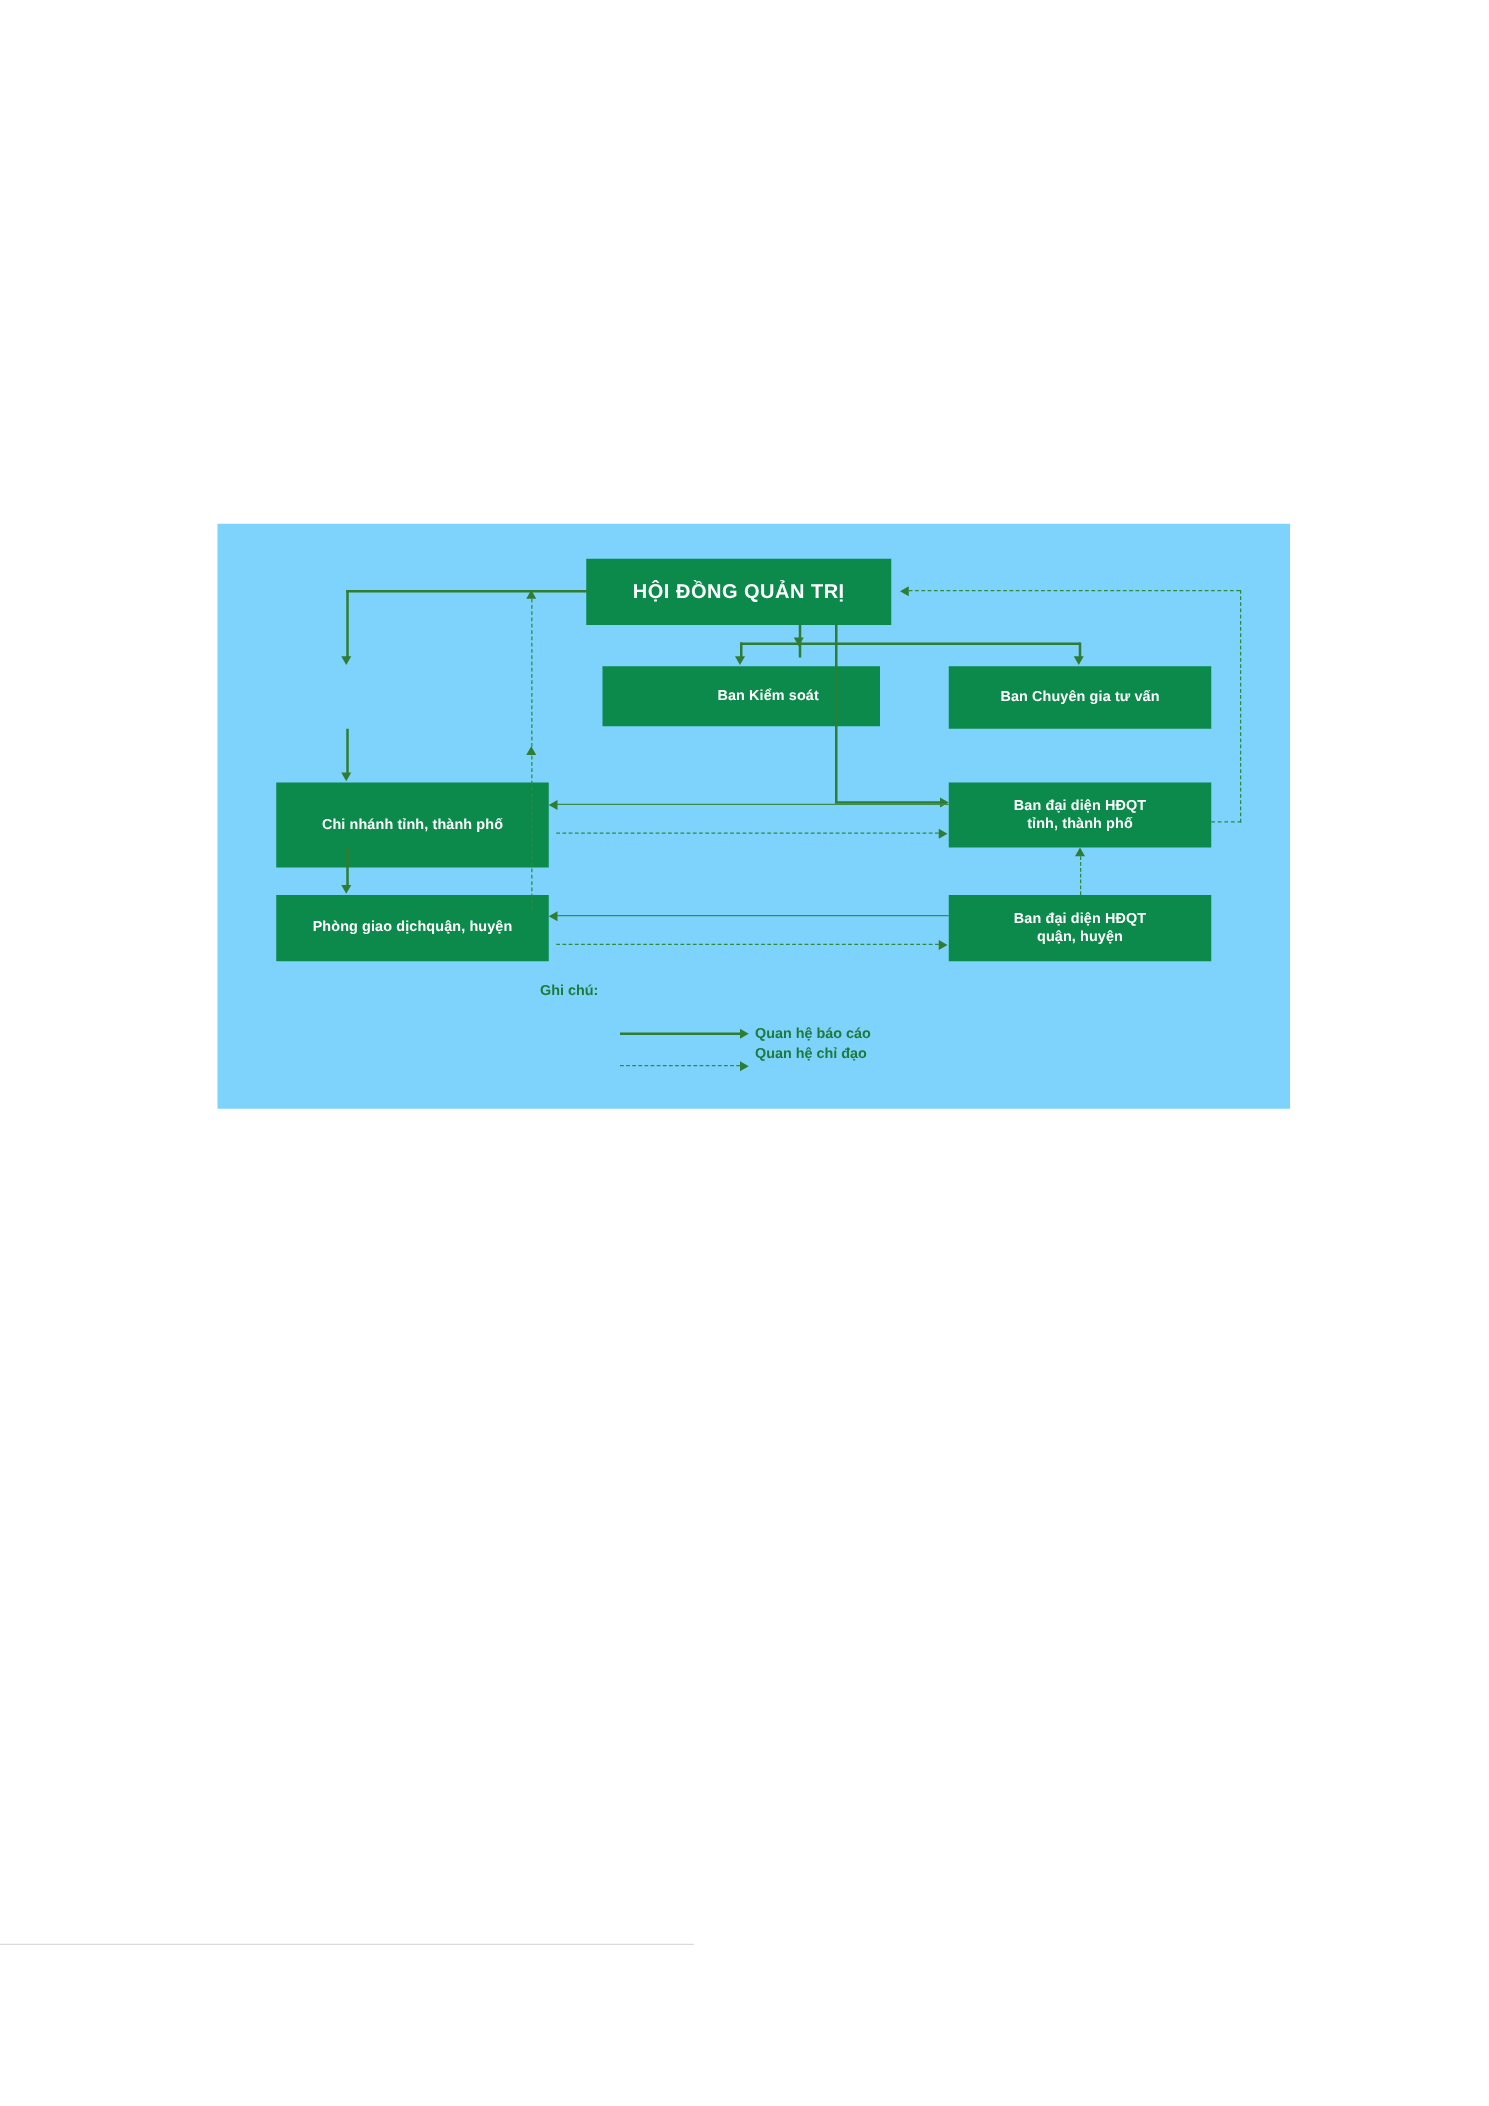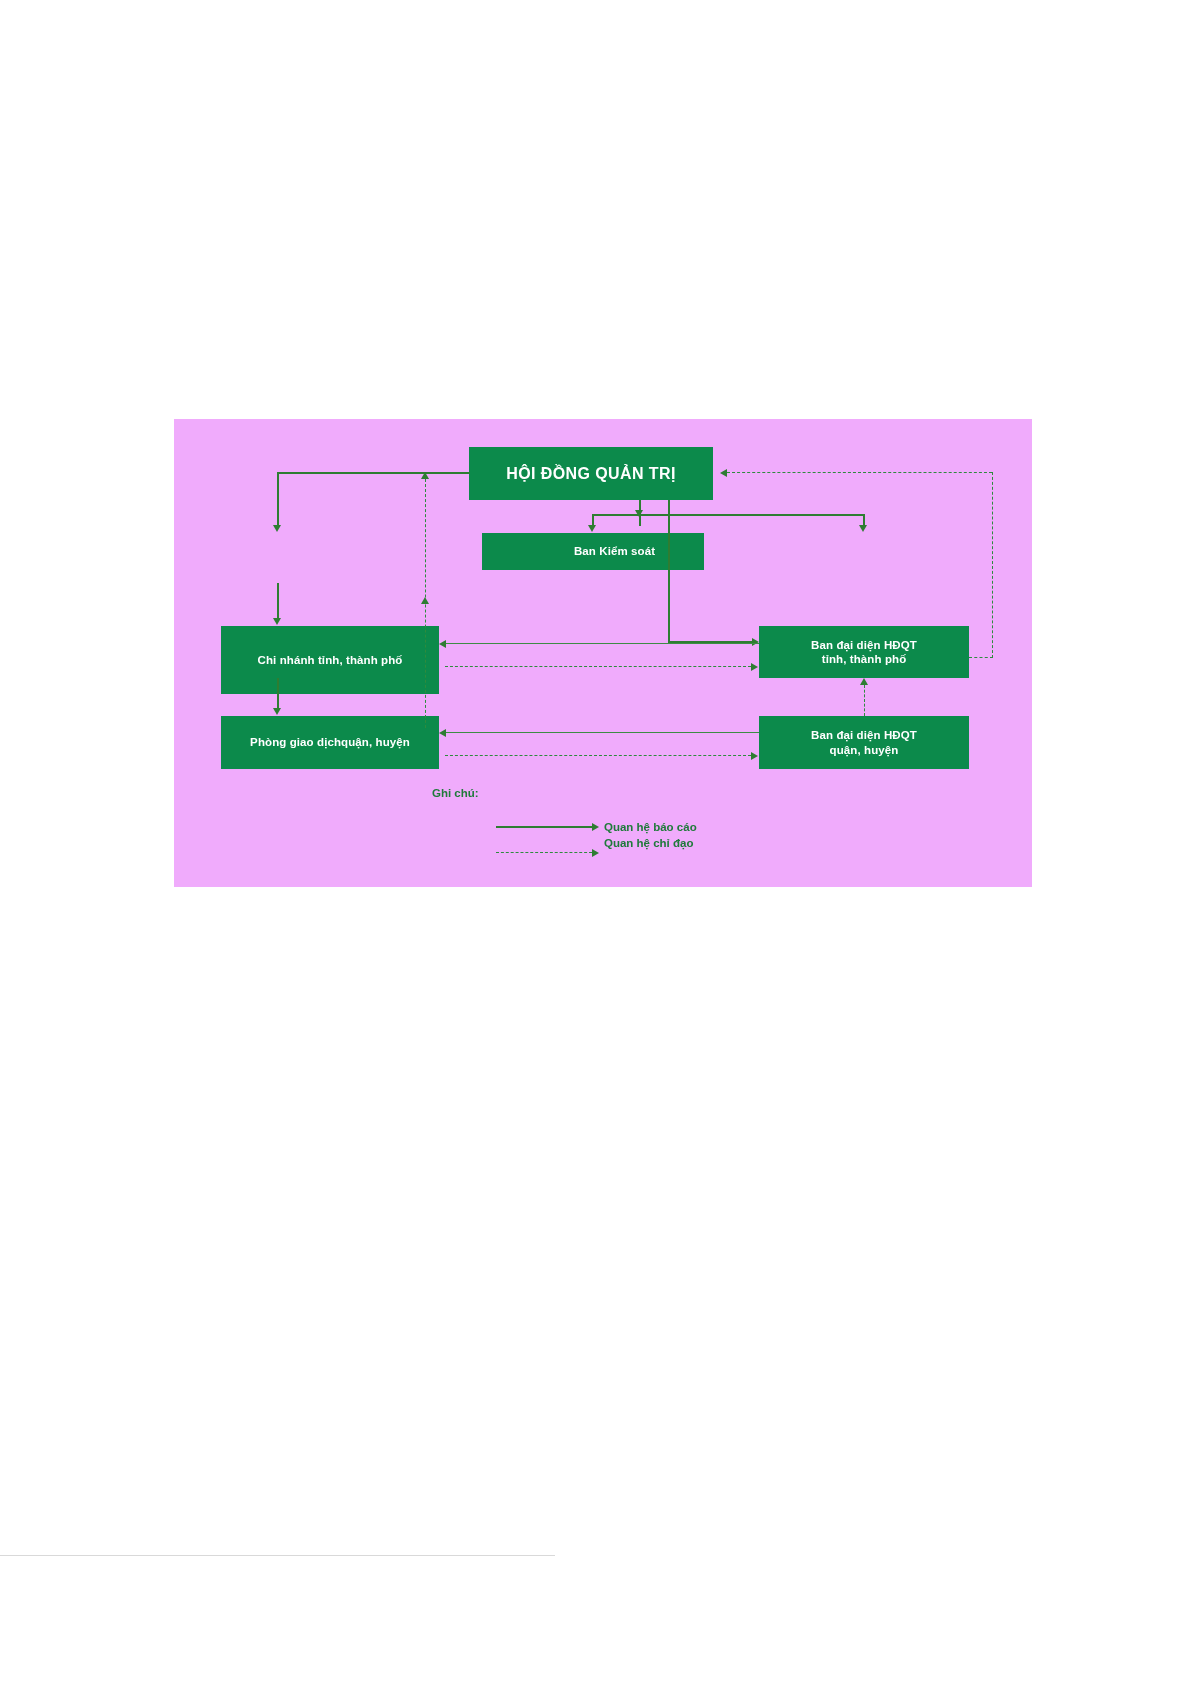--- a/index.html
+++ b/index.html
@@ -16,21 +16,21 @@
   .page-rule{
     position:absolute;left:0;top:1555px;width:555px;height:1px;
     background:#d9d9d9;
   }
 
   
   #diagram{
     position:absolute;
     left:174px;top:419px;
     width:858px;height:468px;
-    background:#f0abfc;
+    background:#7dd3fc;
   }
 
   .box{
     position:absolute;
     background:#0c8a4b;
     color:#ffffff;
     display:flex;align-items:center;justify-content:center;
     text-align:center;
     font-size:11.5px;
     font-weight:bold;
@@ -83,24 +83,27 @@
 
   <div class="page-rule"></div>
 
   <div id="diagram">
 
     <div class="box title" style="left:295px;top:28px;width:244px;height:53px;">
       <span>HỘI ĐỒNG QUẢN TRỊ</span>
     </div>
 
 
-    <div class="box" style="left:308px;top:114px;width:222px;height:37px;padding-left:47px;">
+    <div class="box" style="left:308px;top:114px;width:222px;height:48px;padding-left:47px;">
       <span>Ban Kiểm soát</span>
     </div>
 
+    <div class="box" style="left:585px;top:114px;width:210px;height:50px;">
+      <span>Ban Chuyên gia tư vấn</span>
+    </div>
 
     <div class="box" style="left:47px;top:207px;width:218px;height:68px;">
       <span>Chi nhánh tỉnh, thành phố</span>
     </div>
 
     <div class="box" style="left:585px;top:207px;width:210px;height:52px;flex-direction:column;">
       <span class="l2">Ban đại diện HĐQT</span>
       <span class="l2">tỉnh, thành phố</span>
     </div>
 

